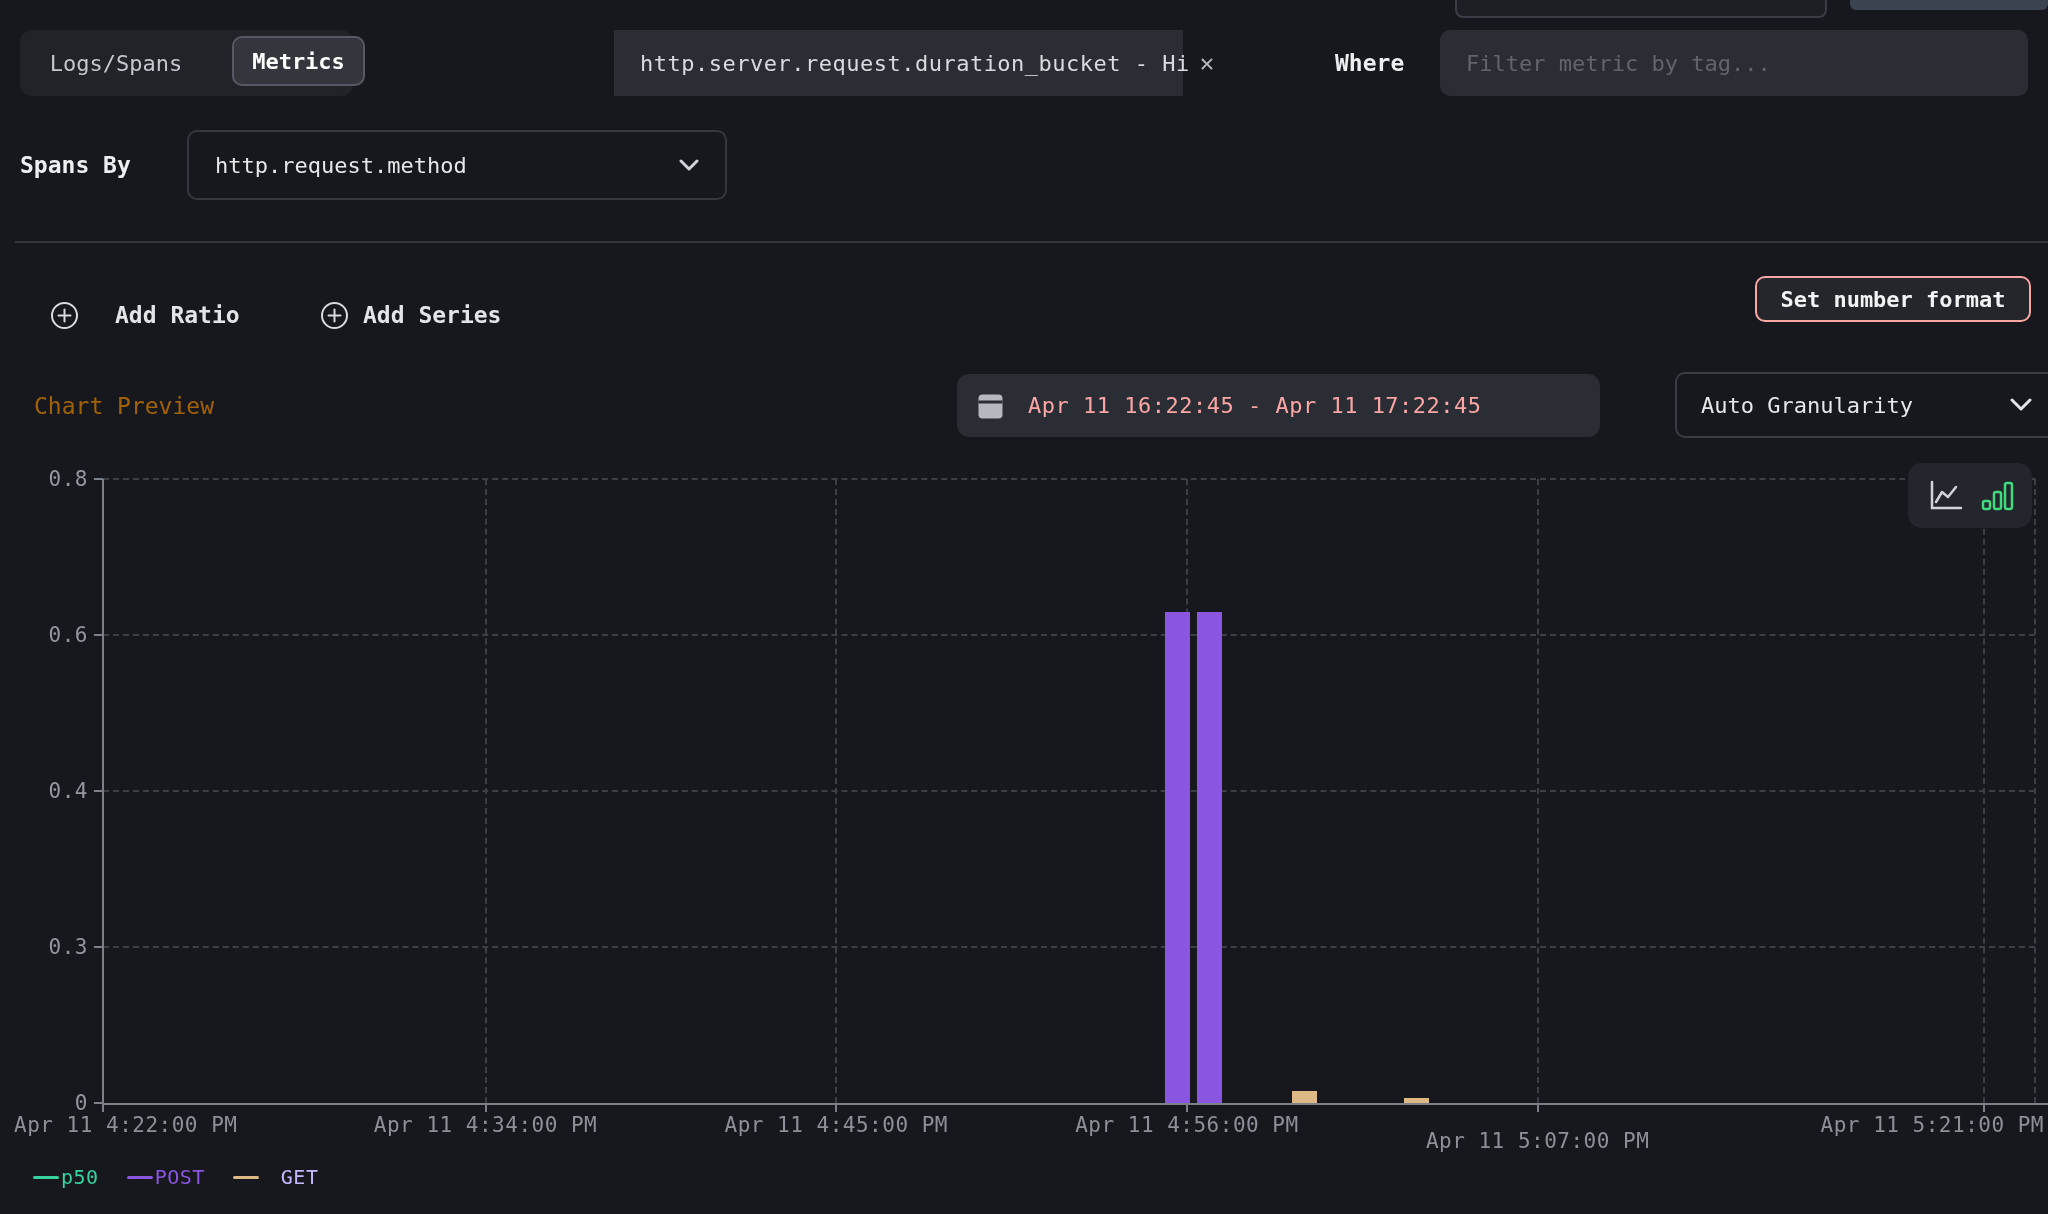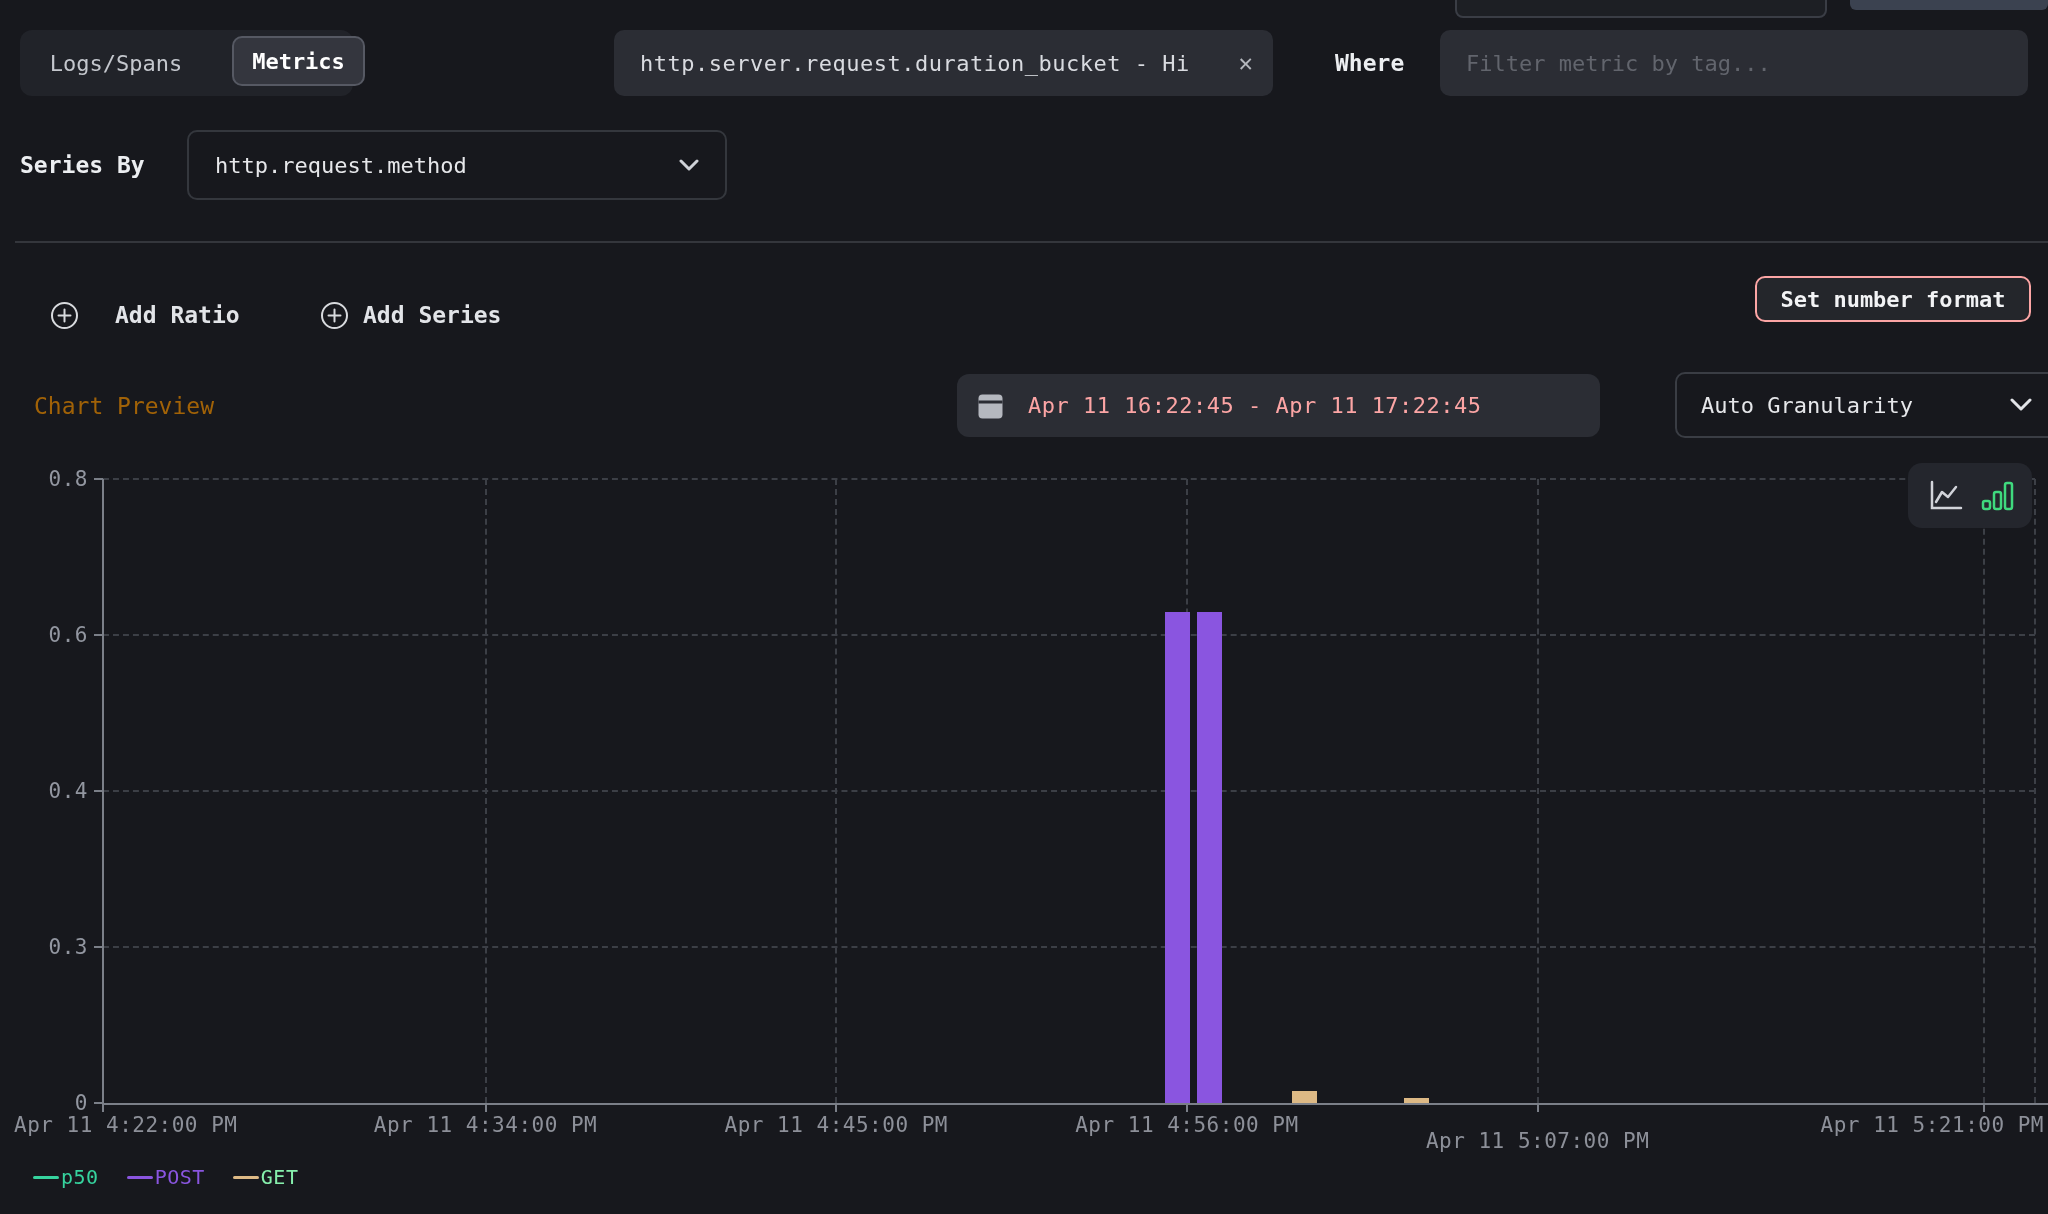--- a/index.html
+++ b/index.html
@@ -16,21 +16,21 @@
   #partial-input{left:1455px;top:-10px;width:368px;height:24px;border:2px solid #3a3d45;border-radius:8px;background:#1d1f24;}
   #partial-button{left:1850px;top:-8px;width:198px;height:18px;border-radius:6px;background:#3b4250;}
 
   
   #seg-control{left:20px;top:30px;width:333px;height:66px;background:#212329;border-radius:12px;display:flex;align-items:center;}
   #seg-logs{width:192px;text-align:center;color:#c4c7cd;font-size:22px;cursor:pointer;}
   #seg-metrics{position:absolute;left:212px;top:6px;width:133px;height:50px;background:#34363e;border:2px solid #565963;border-radius:10px;
     display:flex;align-items:center;justify-content:center;font-weight:700;font-size:22px;color:#ffffff;cursor:pointer;box-sizing:border-box;}
   #median-select{left:385px;top:30px;width:200px;height:66px;border:2px solid #3a3d44;border-radius:10px;box-sizing:border-box;
     display:flex;align-items:center;justify-content:space-between;padding:0 22px;font-size:22px;color:#e6e7ea;cursor:pointer;}
-  #metric-pill{left:614px;top:30px;width:659px;height:66px;background:#2b2d34;border-radius:10px;
+  #metric-pill{left:614px;top:30px;width:569px;height:66px;background:#2b2d34;border-radius:0;
     display:flex;align-items:center;padding:0 20px 0 26px;box-sizing:border-box;font-size:22px;color:#d9dbe0;cursor:pointer;}
   #metric-pill .txt{flex:1;white-space:nowrap;letter-spacing:0.5px;}
   #metric-remove{color:#b4b7bd;font-size:24px;cursor:pointer;padding-left:10px;}
   #where-label{left:1335px;top:30px;height:66px;display:flex;align-items:center;font-weight:700;font-size:23px;color:#eceef1;}
   #filter-input{left:1440px;top:30px;width:588px;height:66px;background:#2b2d34;border:none;border-radius:10px;box-sizing:border-box;
     padding:0 26px;font-size:22px;color:#d9dbe0;outline:none;font-family:inherit;}
   #filter-input::placeholder{color:#62656d;}
 
   
   #groupby-label{left:20px;top:130px;height:70px;display:flex;align-items:center;font-weight:700;font-size:23px;color:#eceef1;}
@@ -93,21 +93,21 @@
 
   <div class="abs" id="metric-pill">
     <span class="txt">http.server.request.duration_bucket - Hi</span>
     <span id="metric-remove">✕</span>
   </div>
 
   <div class="abs" id="where-label">Where</div>
 
   <input class="abs" id="filter-input" type="text" placeholder="Filter metric by tag..." style="">
 
-  <div class="abs" id="groupby-label">Series By</div>
+  <div class="abs" id="groupby-label">Spans By</div>
   <div class="abs" id="groupby-select">
     <span>http.request.method</span>
     <span style="display:flex;">
       <svg width="20" height="13" viewBox="0 0 20 13">
           <path d="M2 2 L10 10 L18 2" fill="none" stroke="#cfd2d8" stroke-width="3" stroke-linecap="round" stroke-linejoin="round"></path>
         </svg>
     </span>
   </div>
 
   <div class="abs" id="divider"></div>
@@ -214,17 +214,17 @@
       <div class="legend-item">
         <span class="legend-dash" style="background: rgb(54, 211, 158);"></span>
         <span class="legend-label" style="color: rgb(54, 211, 158);">p50</span>
       </div>
       <div class="legend-item">
         <span class="legend-dash" style="background: rgb(138, 85, 224);"></span>
         <span class="legend-label" style="color: rgb(138, 85, 224);">POST</span>
       </div>
       <div class="legend-item">
         <span class="legend-dash" style="background: rgb(221, 185, 133);"></span>
-        <span class="legend-label" style="color: #86efac;">GET</span>
+        <span class="legend-label" style="color: #c4b5fd; margin-left: 20px;">GET</span>
       </div>
     </div>
 
 </div>
 
 </body></html>

